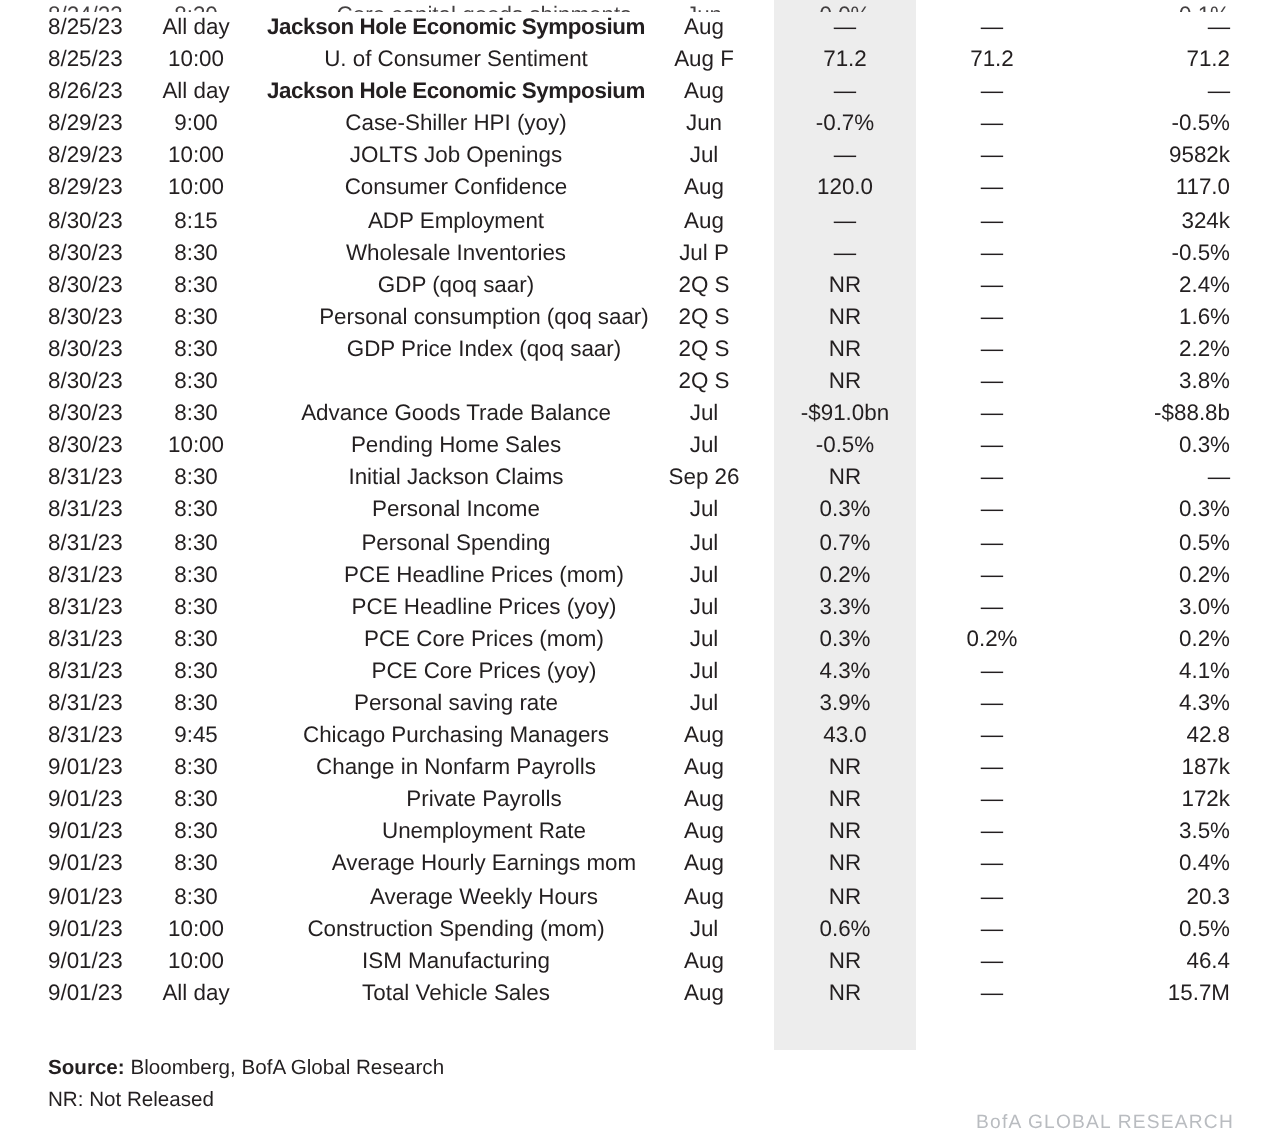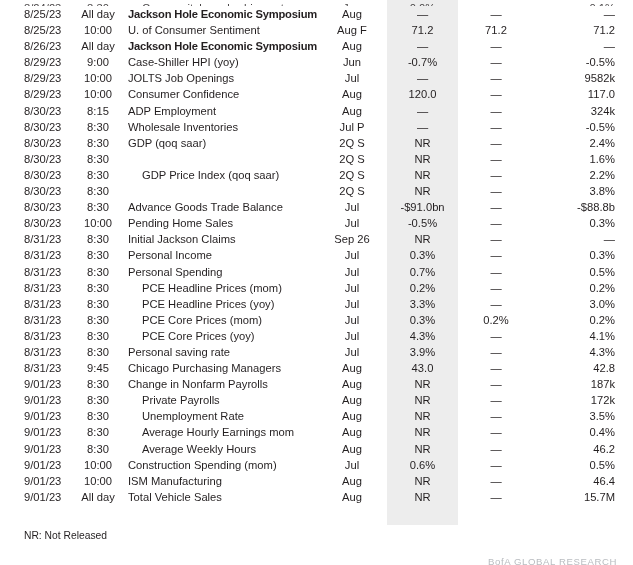--- a/index.html
+++ b/index.html
@@ -64,21 +64,21 @@
   .c-time {
     position: absolute;
     left: 76px;
     width: 44px;
     text-align: center;
   }
   .c-event {
     position: absolute;
     left: 128px;
     width: 200px;
-    text-align: left;
+    text-align: center;
   }
   .c-event.indent-1 {
     left: 142px;
   }
   .c-period {
     position: absolute;
     left: 322px;
     width: 60px;
     text-align: center;
   }
@@ -225,20 +225,21 @@
         <div class="c-time">8:30</div>
         <div class="c-event">GDP (qoq saar)</div>
         <div class="c-period">2Q S</div>
         <div class="c-actual">NR</div>
         <div class="c-bofa">—</div>
         <div class="c-prior">2.4%</div>
       </div>
       <div class="row">
         <div class="c-date">8/30/23</div>
         <div class="c-time">8:30</div>
+        <div class="c-event indent-1">Personal consumption (qoq saar)</div>
         <div class="c-period">2Q S</div>
         <div class="c-actual">NR</div>
         <div class="c-bofa">—</div>
         <div class="c-prior">1.6%</div>
       </div>
       <div class="row">
         <div class="c-date">8/30/23</div>
         <div class="c-time">8:30</div>
         <div class="c-event indent-1">GDP Price Index (qoq saar)</div>
         <div class="c-period">2Q S</div>
@@ -389,21 +390,21 @@
         <div class="c-bofa">—</div>
         <div class="c-prior">0.4%</div>
       </div>
       <div class="row">
         <div class="c-date">9/01/23</div>
         <div class="c-time">8:30</div>
         <div class="c-event indent-1">Average Weekly Hours</div>
         <div class="c-period">Aug</div>
         <div class="c-actual">NR</div>
         <div class="c-bofa">—</div>
-        <div class="c-prior">46.2</div>
+        <div class="c-prior">20.3</div>
       </div>
       <div class="row">
         <div class="c-date">9/01/23</div>
         <div class="c-time">10:00</div>
         <div class="c-event">Construction Spending (mom)</div>
         <div class="c-period">Jul</div>
         <div class="c-actual">0.6%</div>
         <div class="c-bofa">—</div>
         <div class="c-prior">0.5%</div>
       </div>
@@ -421,18 +422,22 @@
         <div class="c-time">All day</div>
         <div class="c-event">Total Vehicle Sales</div>
         <div class="c-period">Aug</div>
         <div class="c-actual">NR</div>
         <div class="c-bofa">—</div>
         <div class="c-prior">15.7M</div>
       </div>
     </div>
 
   <div id="footer">
+    <div class="line1">
+      <span class="src-label">Source:</span>
+      <span>Bloomberg, BofA Global Research</span>
+    </div>
     <div class="line2">NR: Not Released</div>
   </div>
 
   <div id="watermark">BofA GLOBAL RESEARCH</div>
 
 </div>
 
 </body></html>

